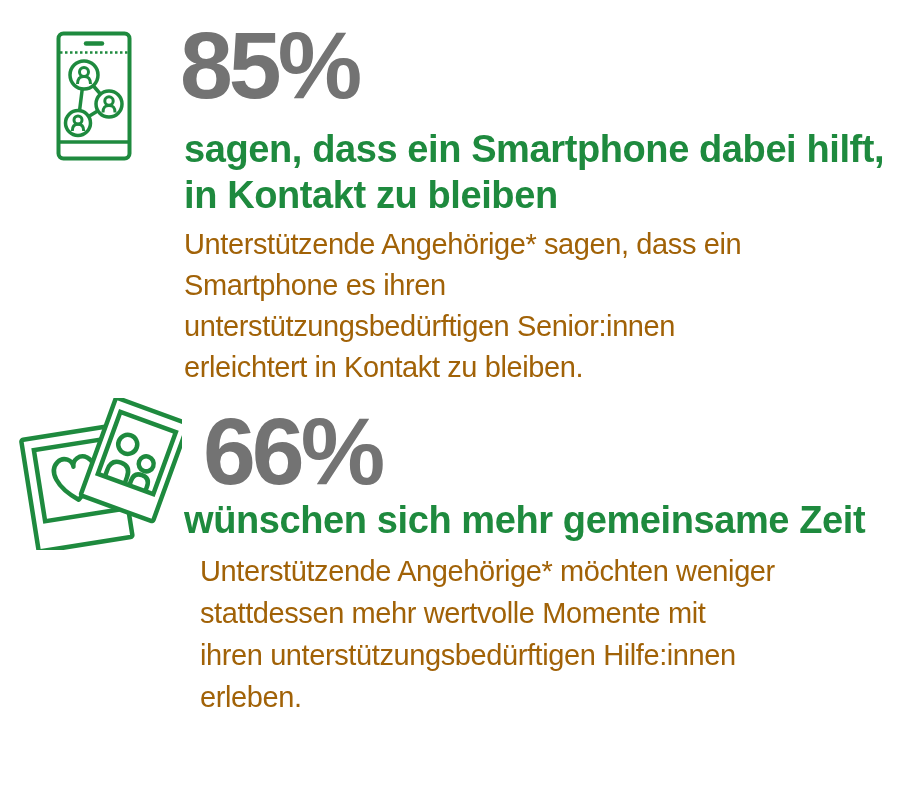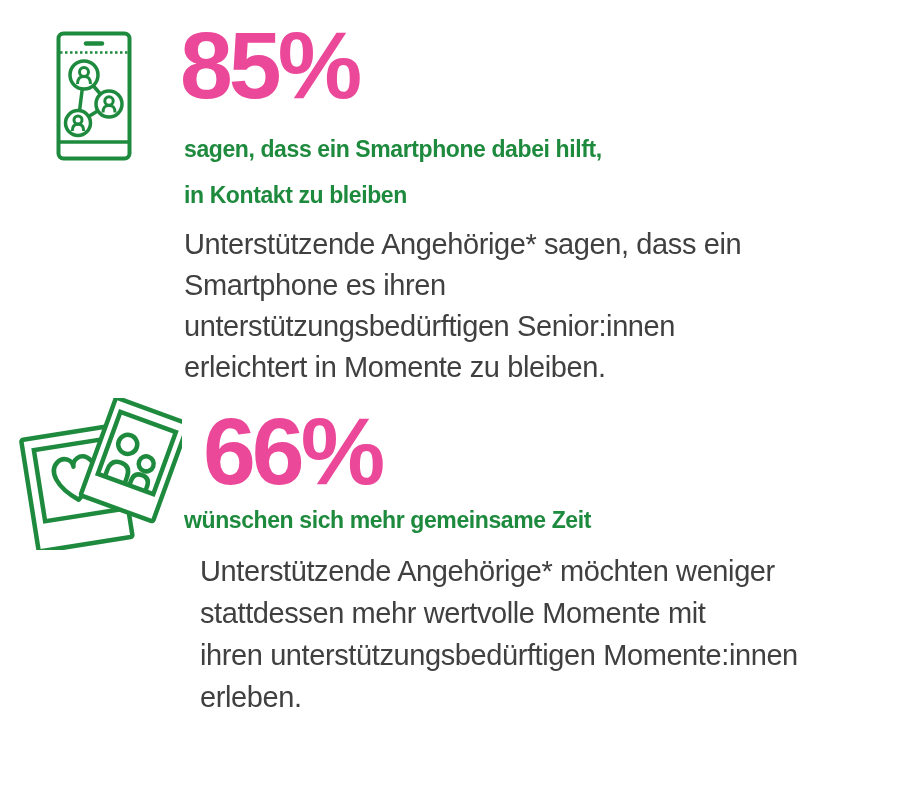--- a/index.html
+++ b/index.html
@@ -16,40 +16,40 @@
     overflow: hidden;
   }
   .icon-box { position: absolute; }
   .stat-number {
     position: absolute;
     left: 180px;
     font-size: 95px;
     font-weight: 700;
     letter-spacing: -4px;
     line-height: 1;
-    color: #ec4899;
+    color: #737373;
     white-space: nowrap;
   }
   .stat-heading {
     position: absolute;
     left: 184px;
-    font-size: 23px;
+    font-size: 38px;
     font-weight: 700;
     line-height: 46px;
     letter-spacing: -0.4px;
     color: #1e8a3e;
     white-space: nowrap;
   }
   .stat-body {
     position: absolute;
     left: 184px;
     font-size: 29px;
     font-weight: 400;
     letter-spacing: -0.4px;
-    color: #404040;
+    color: #a16207;
     white-space: nowrap;
   }
   .body-1 { line-height: 41px; }
   .body-2 { line-height: 42px; margin-left: 16px; }
   .num-1 { top: 18px; }
   .num-2 { top: 404px; margin-left: 23px; }
   .head-1 { top: 126px; }
   .head-2 { top: 497px; }
   .stat-body.body-1 { top: 224px; }
   .stat-body.body-2 { top: 550px; }
@@ -95,21 +95,21 @@
 
   <div class="stat-heading head-1">
     <div>sagen, dass ein Smartphone dabei hilft,</div>
     <div>in Kontakt zu bleiben</div>
   </div>
 
   <div class="stat-body body-1">
     <div>Unterstützende Angehörige* sagen, dass ein</div>
     <div>Smartphone es ihren</div>
     <div>unterstützungsbedürftigen Senior:innen</div>
-    <div>erleichtert in Momente zu bleiben.</div>
+    <div>erleichtert in Kontakt zu bleiben.</div>
   </div>
 
   <div class="icon-box polaroid-box">
     <svg viewBox="0 0 174 152" fill="none" stroke="#1e8a3e">
 
       <g transform="rotate(-9 68 88)">
         <rect x="21" y="34" width="95" height="113" rx="2" stroke-width="4.5" fill="#ffffff"></rect>
         <rect x="32" y="46" width="73" height="72" stroke-width="4.5"></rect>
         <path d="M68.5 102 C 48 86 43.5 69 53.5 61.5 C 60.5 56.5 68.5 62 68.5 68.5 C 68.5 62 76.5 56.5 83.5 61.5 C 93.5 69 89 86 68.5 102 Z" stroke-width="4.5" stroke-linejoin="round"></path>
       </g>
@@ -129,17 +129,17 @@
 
   <div class="stat-number num-2">66%</div>
 
   <div class="stat-heading head-2">
     <div>wünschen sich mehr gemeinsame Zeit</div>
   </div>
 
   <div class="stat-body body-2">
     <div>Unterstützende Angehörige* möchten weniger</div>
     <div>stattdessen mehr wertvolle Momente mit</div>
-    <div>ihren unterstützungsbedürftigen Momente:innen</div>
+    <div>ihren unterstützungsbedürftigen Hilfe:innen</div>
     <div>erleben.</div>
   </div>
 
 </div>
 
 </body></html>

